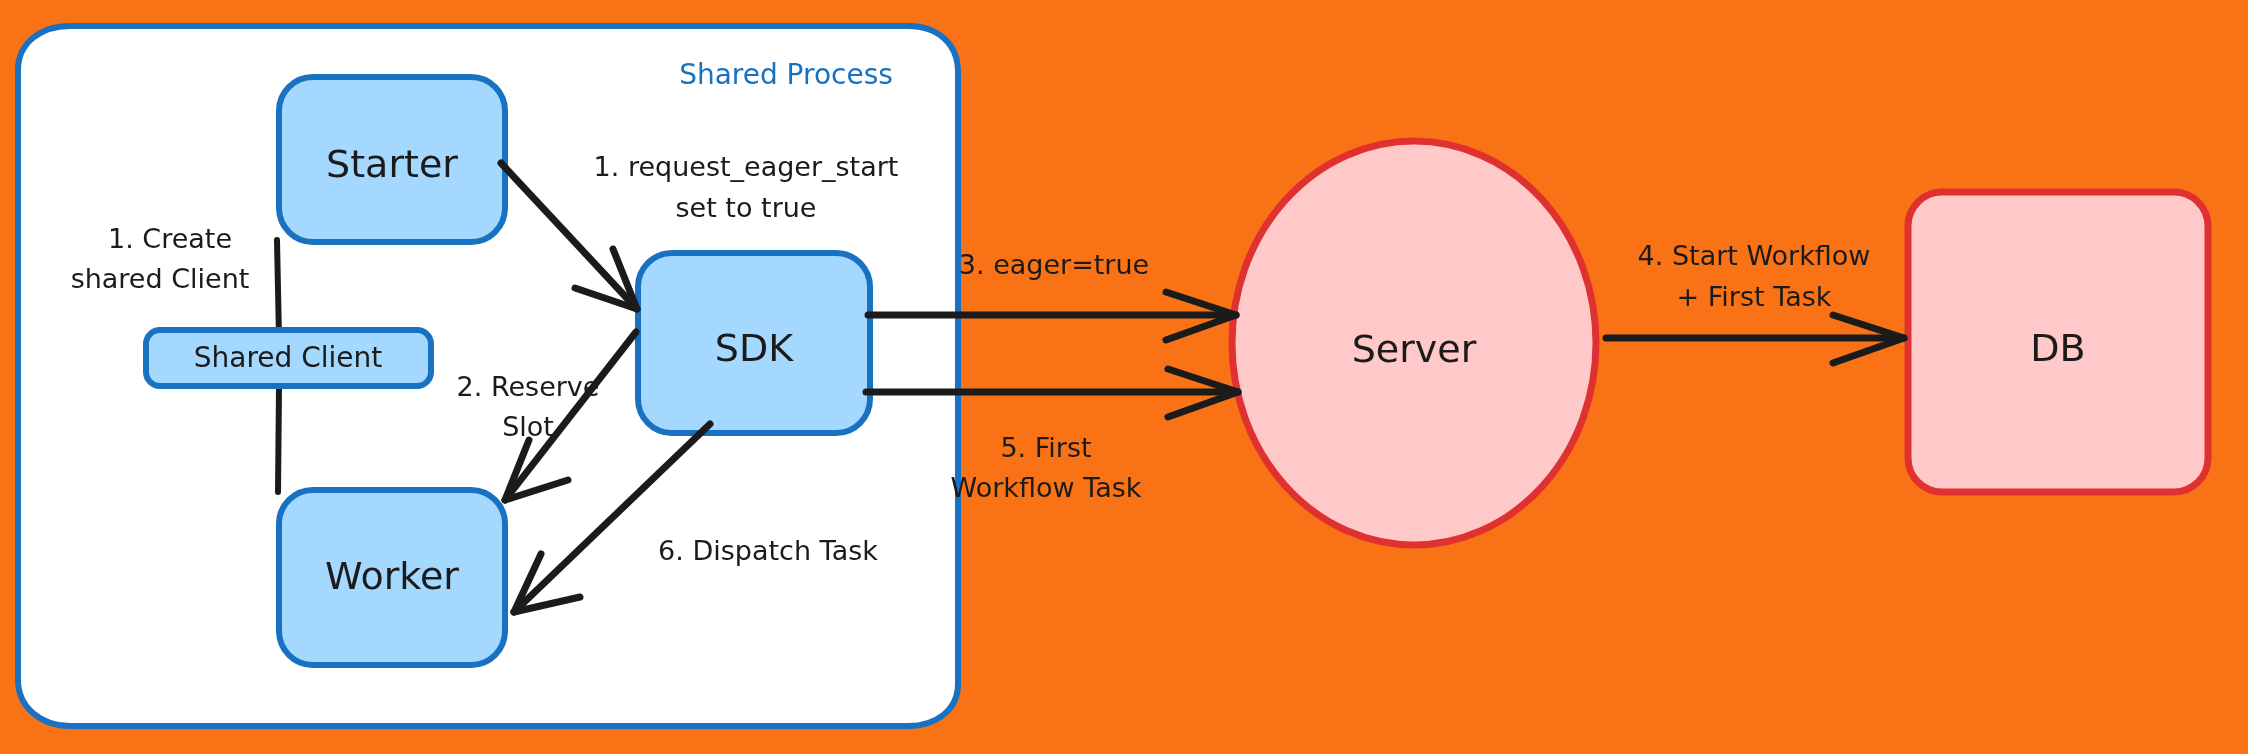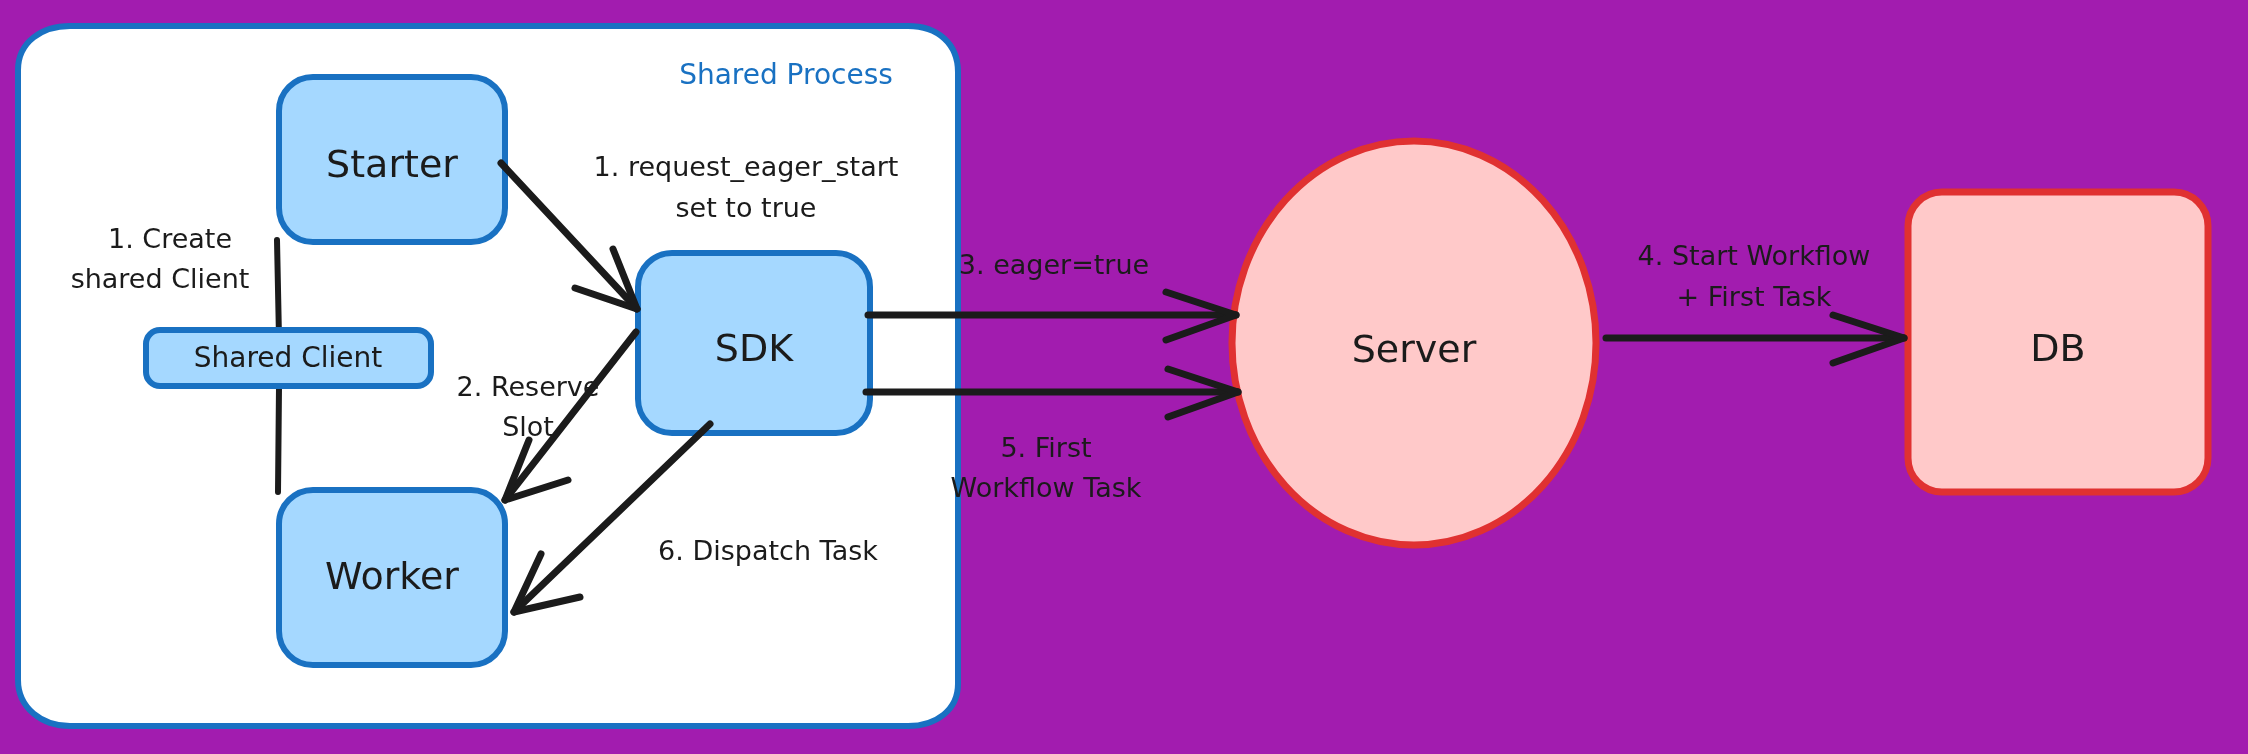--- a/index.html
+++ b/index.html
@@ -4,21 +4,21 @@
 <style>
   html, body {
     margin: 0;
     padding: 0;
     background: #ffffff;
   }
   #canvas {
     position: relative;
     width: 2248px;
     height: 754px;
-    background: #a21caf;
+    background: #f97316;
     font-family: "DejaVu Sans", sans-serif;
     overflow: hidden;
   }
   #diagram-svg {
     position: absolute;
     left: 0;
     top: 0;
     width: 2248px;
     height: 754px;
   }

